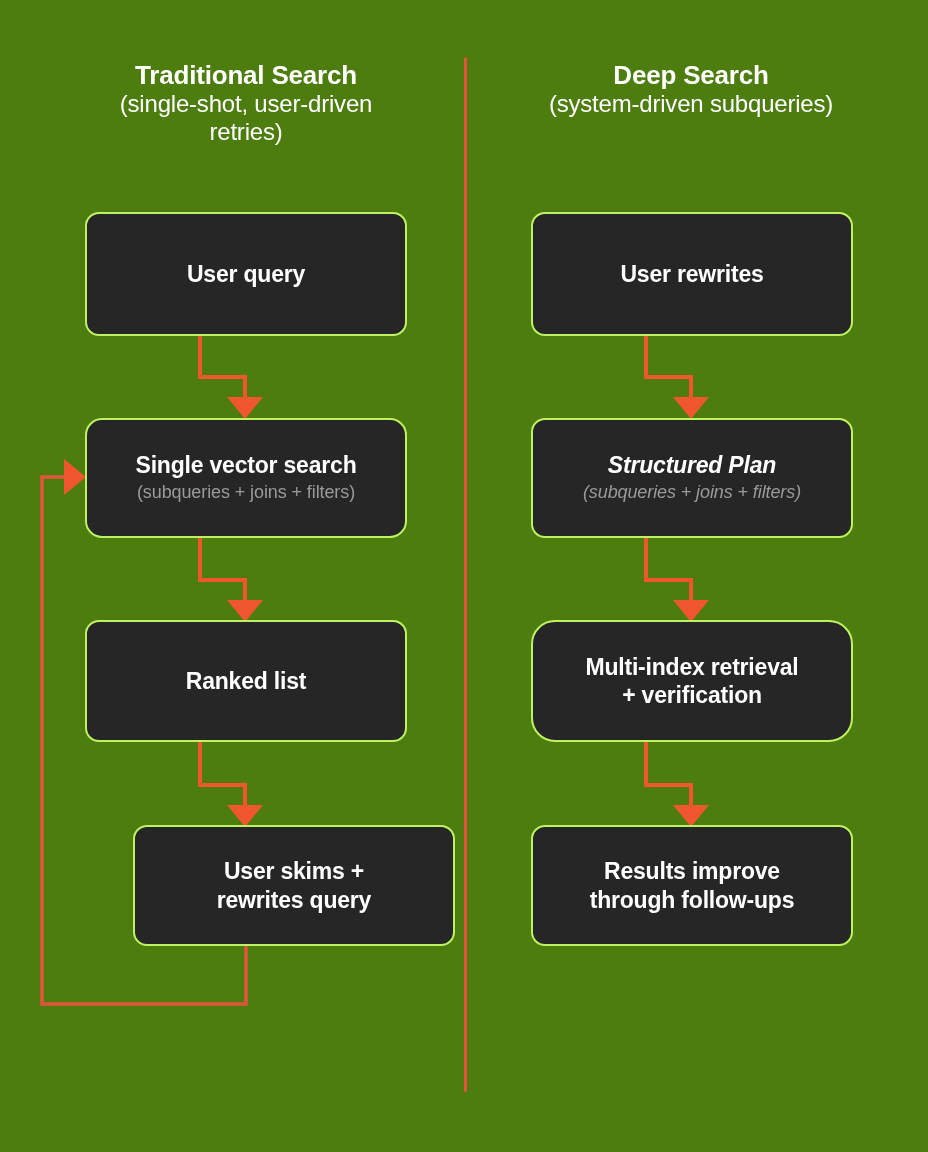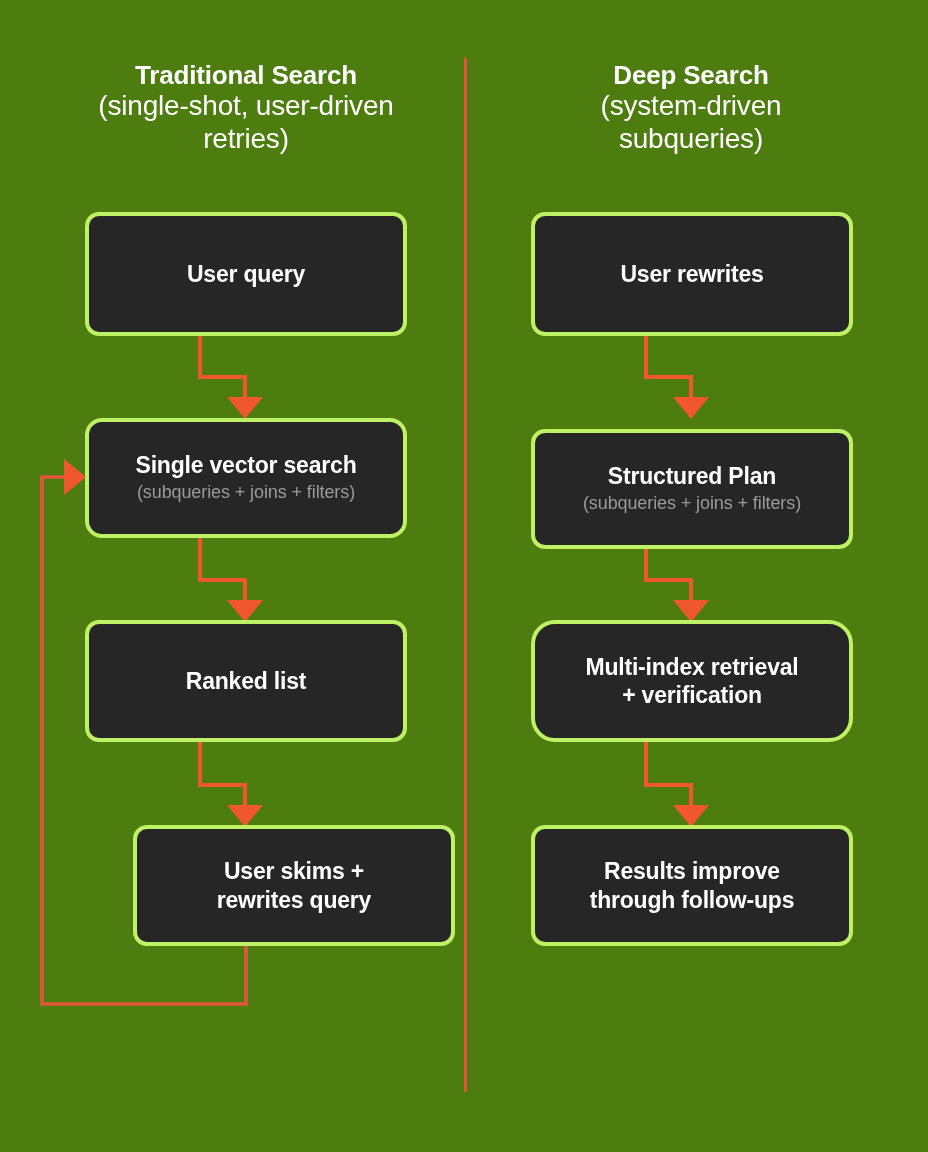--- a/index.html
+++ b/index.html
@@ -28,21 +28,21 @@
     line-height: 1.17;
   }
   .col-head .title {
     display: block;
     font-size: 26px;
     font-weight: 700;
     letter-spacing: -0.2px;
   }
   .col-head .subtitle {
     display: block;
-    font-size: 28px;
+    font-size: 24px;
     font-weight: 400;
     letter-spacing: -0.2px;
   }
   #head-left  { left: 86px;  top: 60px;  width: 320px; }
   #head-right { left: 531px; top: 60px;  width: 320px; }
 
   
   #divider {
     position: absolute;
     left: 464px;
@@ -51,21 +51,21 @@
     height: 1035px;
     background: #e2553a;
     border-radius: 2px;
   }
 
   
   .node {
     position: absolute;
     box-sizing: border-box;
     background: #262626;
-    border: 4px solid #bef264;
+    border: 2px solid #bef264;
     border-radius: 14px;
     display: flex;
     flex-direction: column;
     align-items: center;
     justify-content: center;
     text-align: center;
     padding: 6px 14px;
   }
   .node .label {
     color: #ffffff;
@@ -86,21 +86,21 @@
   .node .sub:empty { display: none; }
 
   
   #node-l1 { left: 85px; top: 212px; width: 322px; height: 124px; }
   #node-l2 { left: 85px; top: 418px; width: 322px; height: 120px; border-radius: 17px; }
   #node-l3 { left: 85px; top: 620px; width: 322px; height: 122px; }
   #node-l4 { left: 85px; top: 825px; width: 322px; height: 121px; margin-left: 48px; }
 
   
   #node-r1 { left: 531px; top: 212px; width: 322px; height: 124px; }
-  #node-r2 { left: 531px; top: 429px; width: 322px; height: 120px; }
+  #node-r2 { left: 531px; top: 418px; width: 322px; height: 120px; font-style: italic; }
   #node-r3 { left: 531px; top: 620px; width: 322px; height: 122px; border-radius: 24px; }
   #node-r4 { left: 531px; top: 825px; width: 322px; height: 121px; }
 
   
   #wires {
     position: absolute;
     left: 0;
     top: 0;
     width: 928px;
     height: 1152px;

